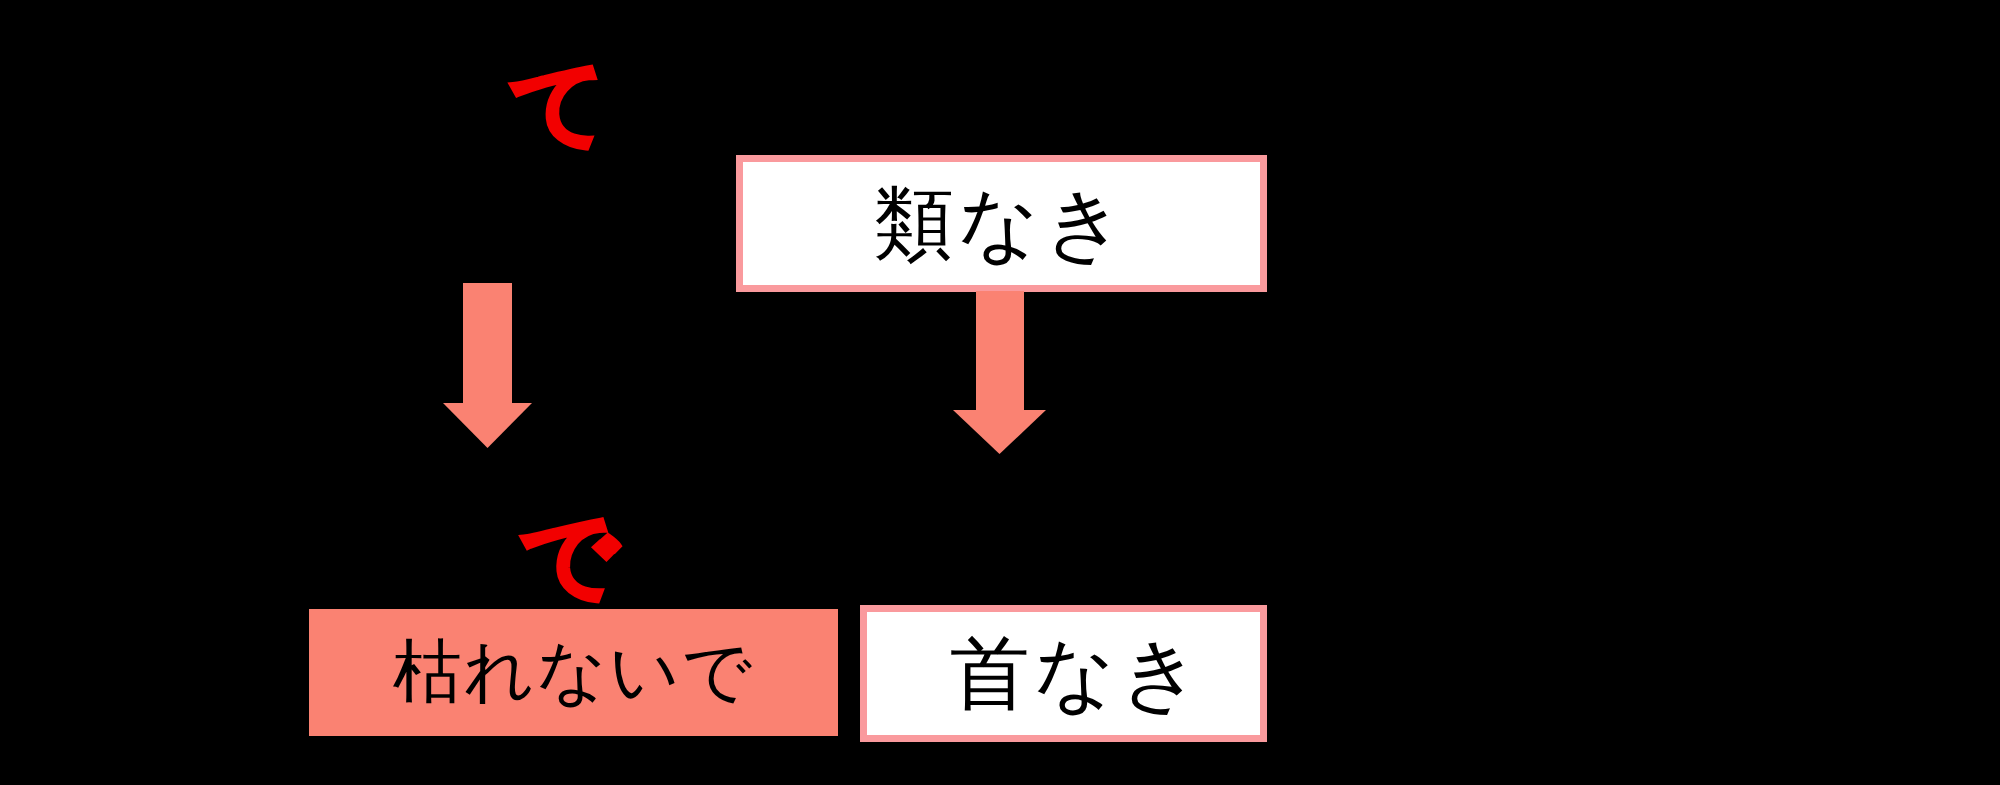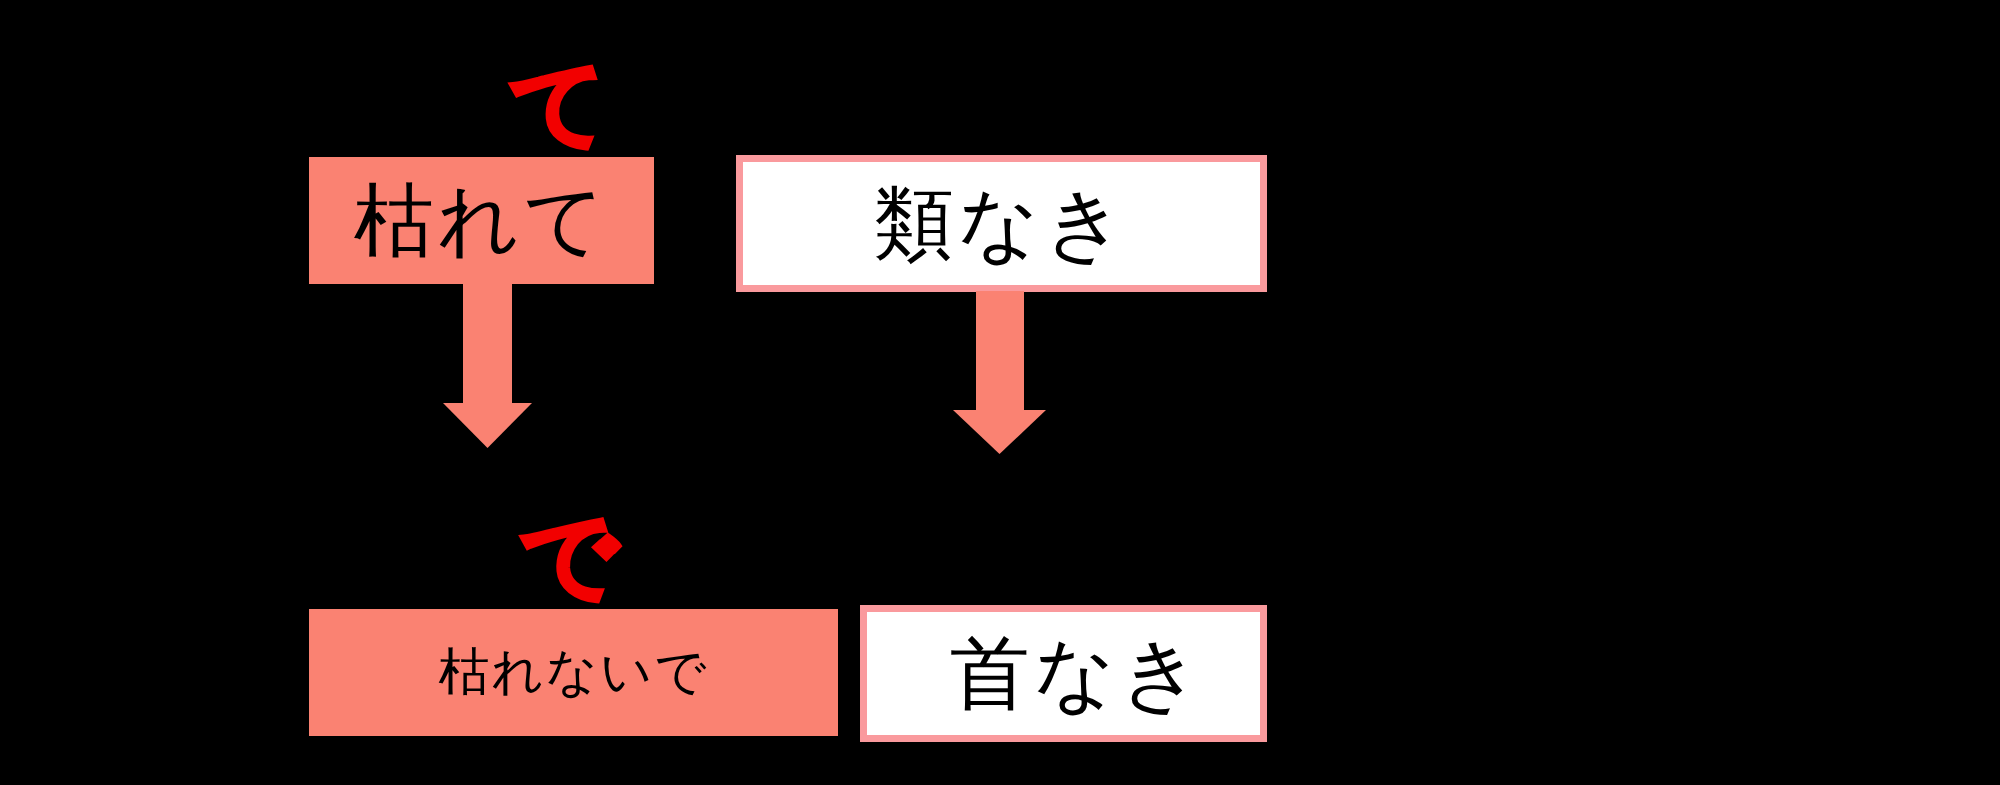--- a/index.html
+++ b/index.html
@@ -29,21 +29,21 @@
   }
   .box.salmon {
     background: var(--salmon, #FA8272);
   }
   .box.outlined {
     background: var(--white, #FFFFFF);
     border: 7px solid var(--pink_border, #FA9A9D);
   }
   #top-left-box    { left: 309px; top: 157px; width: 345px; height: 127px; }
   #top-right-box   { left: 736px; top: 155px; width: 531px; height: 137px; }
-  #bottom-left-box { left: 309px; top: 609px; width: 529px; height: 127px; font-size: 51px; letter-spacing: 2px; }
+  #bottom-left-box { left: 309px; top: 609px; width: 529px; height: 127px; font-size: 69px; letter-spacing: 2px; }
   #bottom-right-box{ left: 860px; top: 605px; width: 407px; height: 137px; padding-left: 28px; }
 
   .annotation {
     position: absolute;
     display: flex;
     align-items: center;
     justify-content: center;
     color: var(--red, #F20000);
     font-family: "DejaVu Sans", sans-serif;
     font-weight: bold;
@@ -69,21 +69,20 @@
   #right-arrow-stem { left: 976px; top: 291px; width: 48px; height: 120px; }
   #right-arrow-head { left: 953px; top: 410px; width: 93px; height: 44px; }
 </style>
 </head>
 <body>
 
 <div id="canvas">
 
   <div class="annotation" id="te-annotation">て</div>
 
-  <div class="box salmon" id="top-left-box">枯れて</div>
 
   <div class="box outlined" id="top-right-box">類なき</div>
 
   <div class="arrow-stem" id="left-arrow-stem"></div>
   <div class="arrow-head" id="left-arrow-head"></div>
 
   <div class="arrow-stem" id="right-arrow-stem"></div>
   <div class="arrow-head" id="right-arrow-head"></div>
 
   <div class="annotation" id="de-annotation">で</div>

